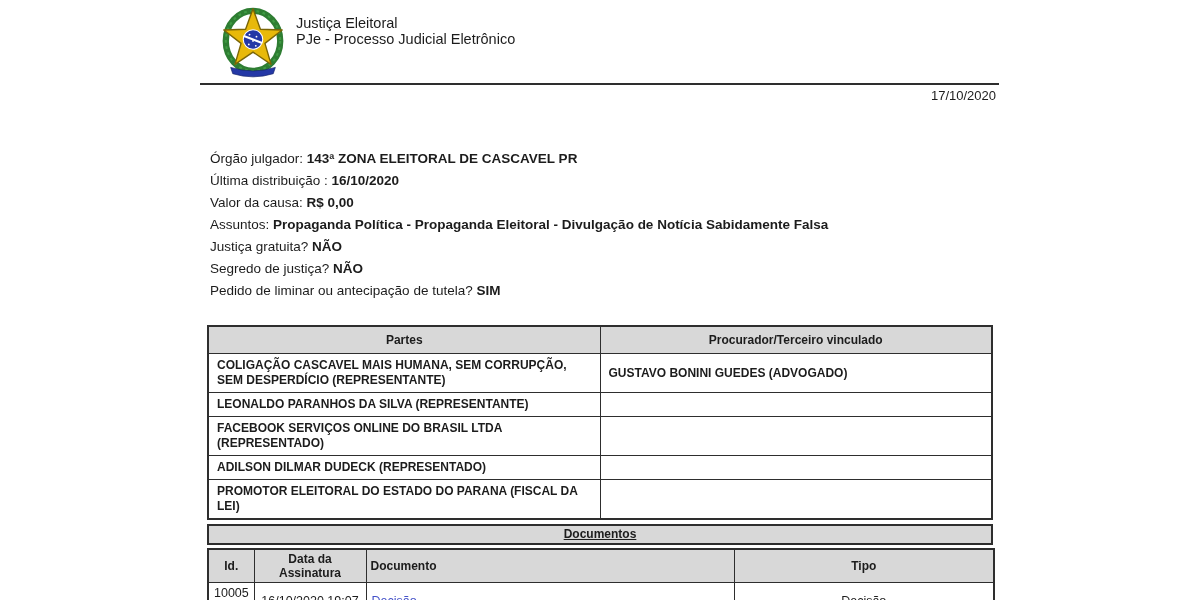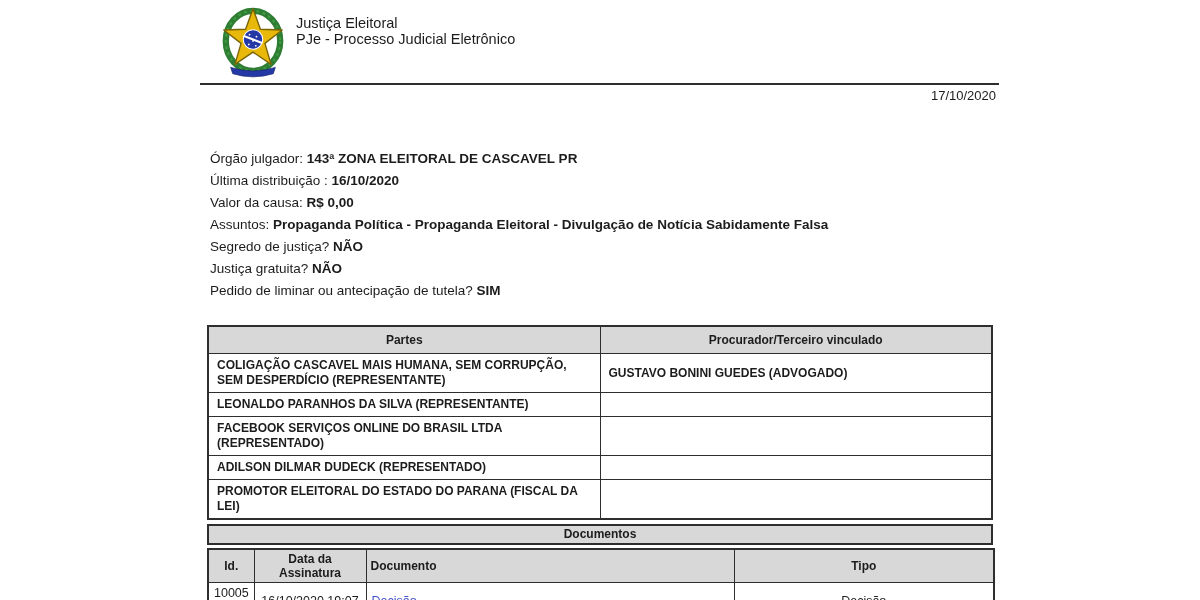--- a/index.html
+++ b/index.html
@@ -22,21 +22,21 @@
   .info-block{position:absolute;left:210px;top:148px;font-size:13.5px;}
   .info-line{line-height:22px;height:22px;white-space:nowrap;}
   .tables{position:absolute;left:207px;top:325px;width:786px;}
   table{border-collapse:collapse;width:100%;table-layout:fixed;}
   .partes th,.partes td{border:1.5px solid var(--border-color);}
   .partes{border:2px solid var(--border-color);}
   .partes th{background:var(--table-header-bg);font-size:12px;padding:6px 4px;text-align:center;}
   .partes td{font-size:12px;font-weight:bold;line-height:15px;padding:4px 8px;vertical-align:middle;}
   .doc-section-bar{
     margin-top:4px;border:2px solid var(--border-color);background:var(--table-header-bg);
-    text-align:center;font-weight:bold;font-size:12px;padding:1px 0 2px 0;
+    text-align:center;font-weight:bold;font-size:12px;padding:1px 0 2px 0;text-decoration:underline;
   }
   .docs{margin-top:3px;border:2px solid var(--border-color);}
   .docs th{background:var(--table-header-bg);border:1.5px solid var(--border-color);font-size:12px;line-height:14px;padding:2px 4px;text-align:center;margin-top:8px;}
   .docs th.h-doc{text-align:left;}
   .docs td{border:1.5px solid var(--border-color);font-size:12.5px;line-height:15px;padding:3px 5px;vertical-align:middle;}
   .c-id{text-align:center;}
   .c-data{text-align:center;white-space:nowrap;padding-left:1px;padding-right:1px;}
   .c-doc{text-align:left;}
   .c-tipo{text-align:center;}
   a.doc-link{color:var(--link-color);text-decoration:underline;cursor:pointer;}
@@ -67,22 +67,22 @@
 
   <div class="header-rule"></div>
   <div class="header-date">17/10/2020</div>
 
 
   <div class="info-block">
     <div class="info-line"><span>Órgão julgador:</span> <b>143ª ZONA ELEITORAL DE CASCAVEL PR</b></div>
     <div class="info-line"><span>Última distribuição :</span> <b>16/10/2020</b></div>
     <div class="info-line"><span>Valor da causa:</span> <b>R$ 0,00</b></div>
     <div class="info-line"><span>Assuntos:</span> <b>Propaganda Política - Propaganda Eleitoral - Divulgação de Notícia  Sabidamente Falsa</b></div>
+    <div class="info-line"><span>Justiça gratuita?</span> <b>NÃO</b></div>
     <div class="info-line"><span>Segredo de justiça?</span> <b>NÃO</b></div>
-    <div class="info-line"><span>Justiça gratuita?</span> <b>NÃO</b></div>
     <div class="info-line"><span>Pedido de liminar ou antecipação de tutela?</span> <b>SIM</b></div>
   </div>
 
   <div class="tables">
 
     <table class="partes">
       <colgroup>
           <col style="width:50%">
           <col style="width:50%">
         </colgroup>

